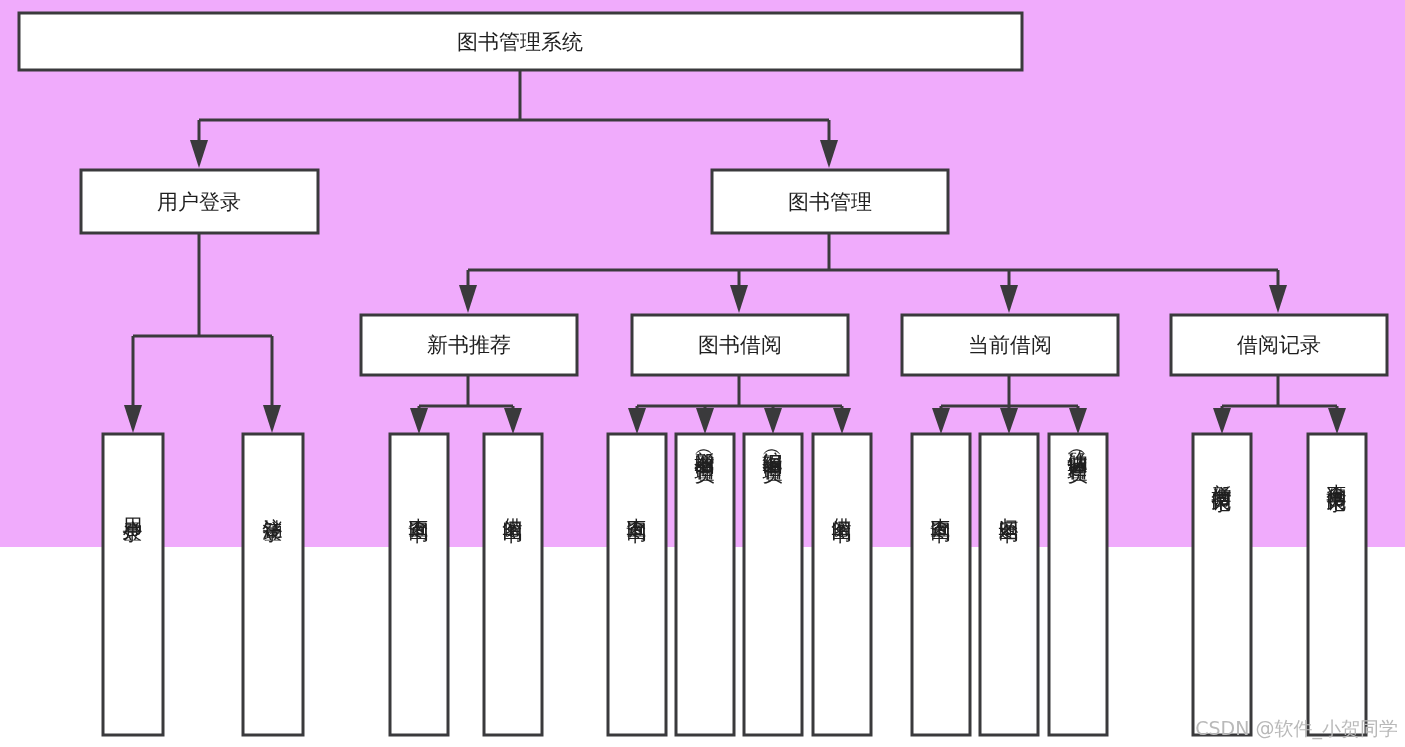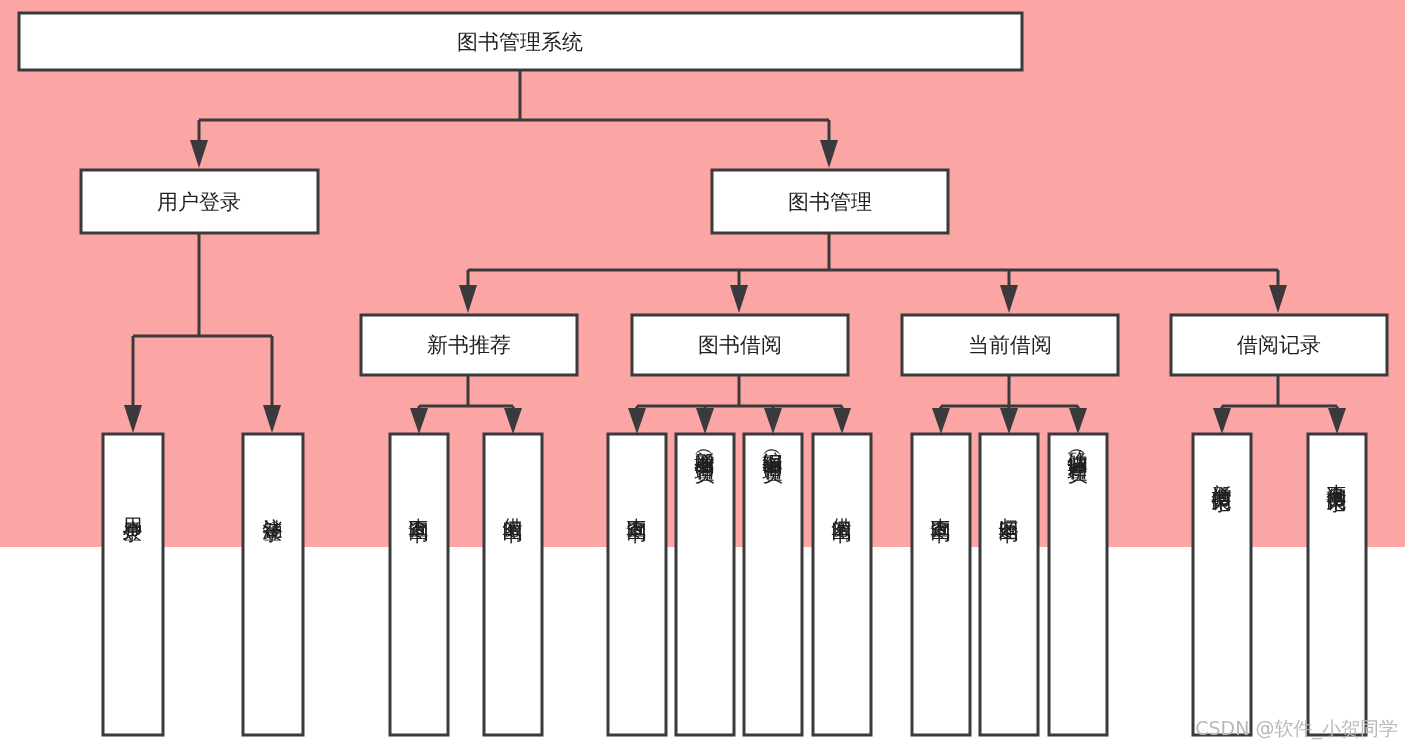--- a/index.html
+++ b/index.html
@@ -10,21 +10,21 @@
   body {
     font-family: "DejaVu Sans", "Liberation Sans", sans-serif;
     width: 1405px;
     height: 747px;
     overflow: hidden;
   }
   #diagram-root {
     position: relative;
     width: 1405px;
     height: 547px;
-    background: #fca5a5;
+    background: #f0abfc;
   }
   svg.diagram-canvas {
     position: absolute;
     left: 0;
     top: 0;
     width: 1405px;
     height: 747px;
     display: block;
   }
   .node-rect {

